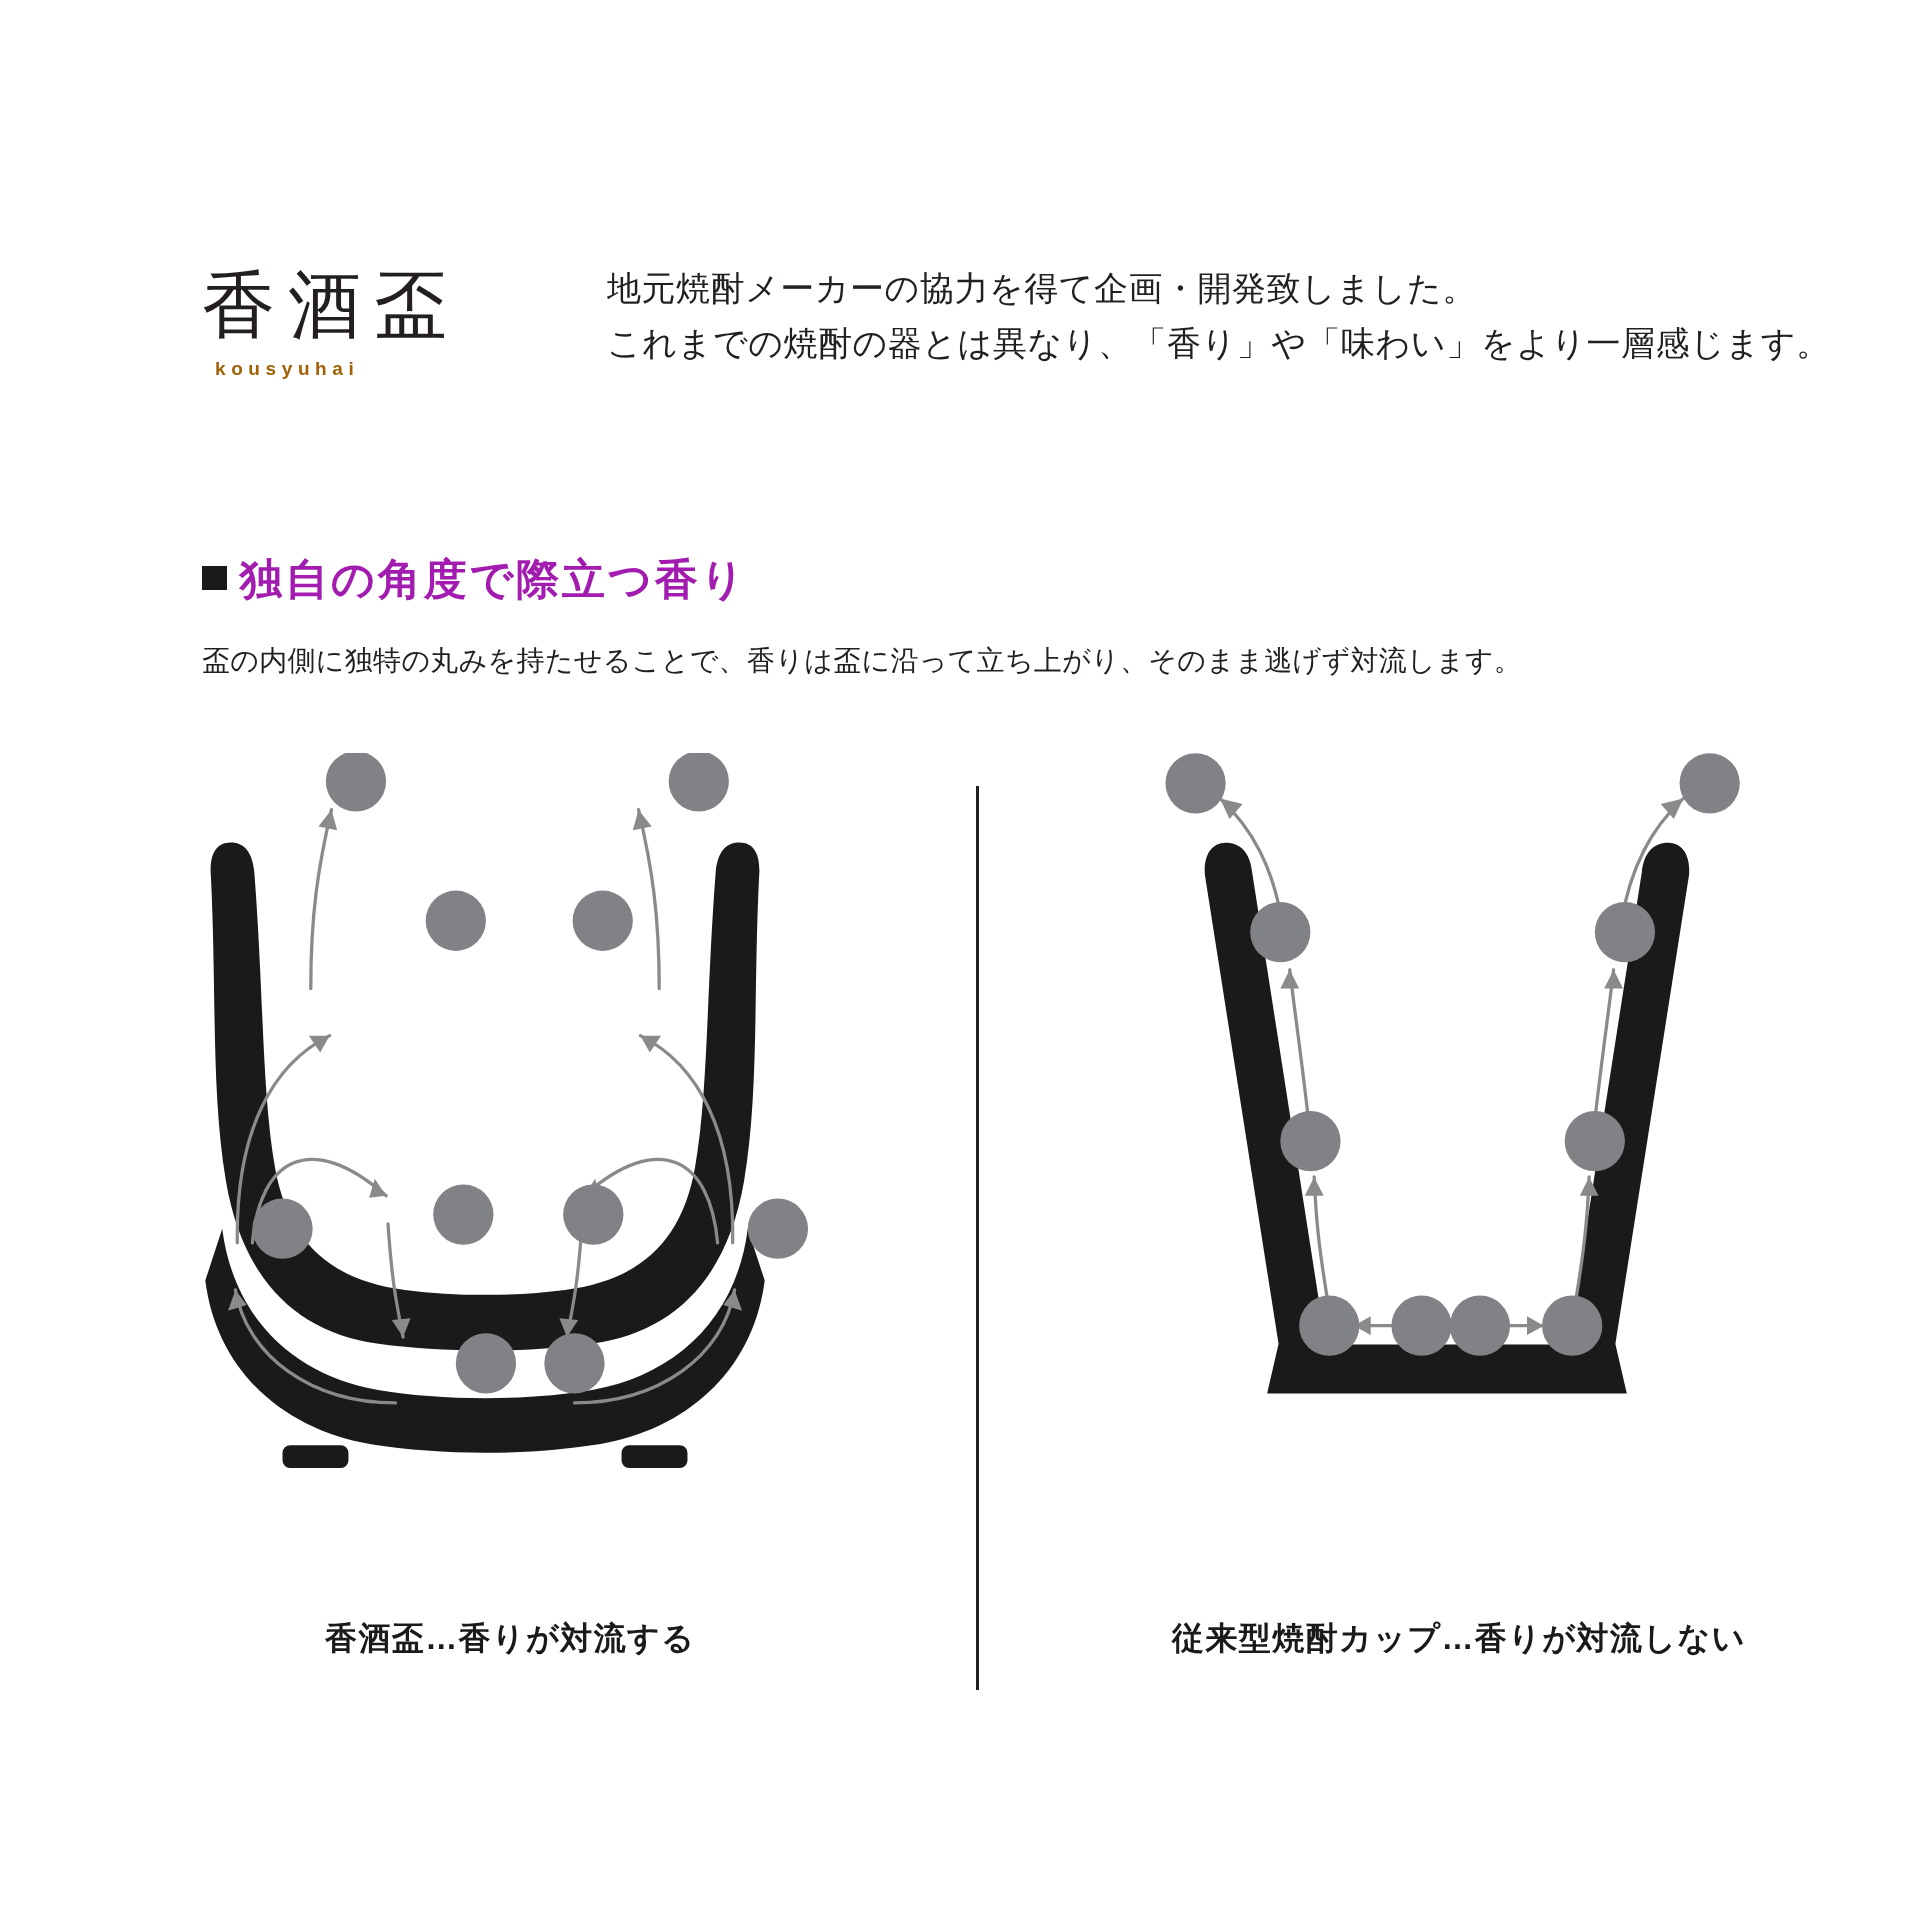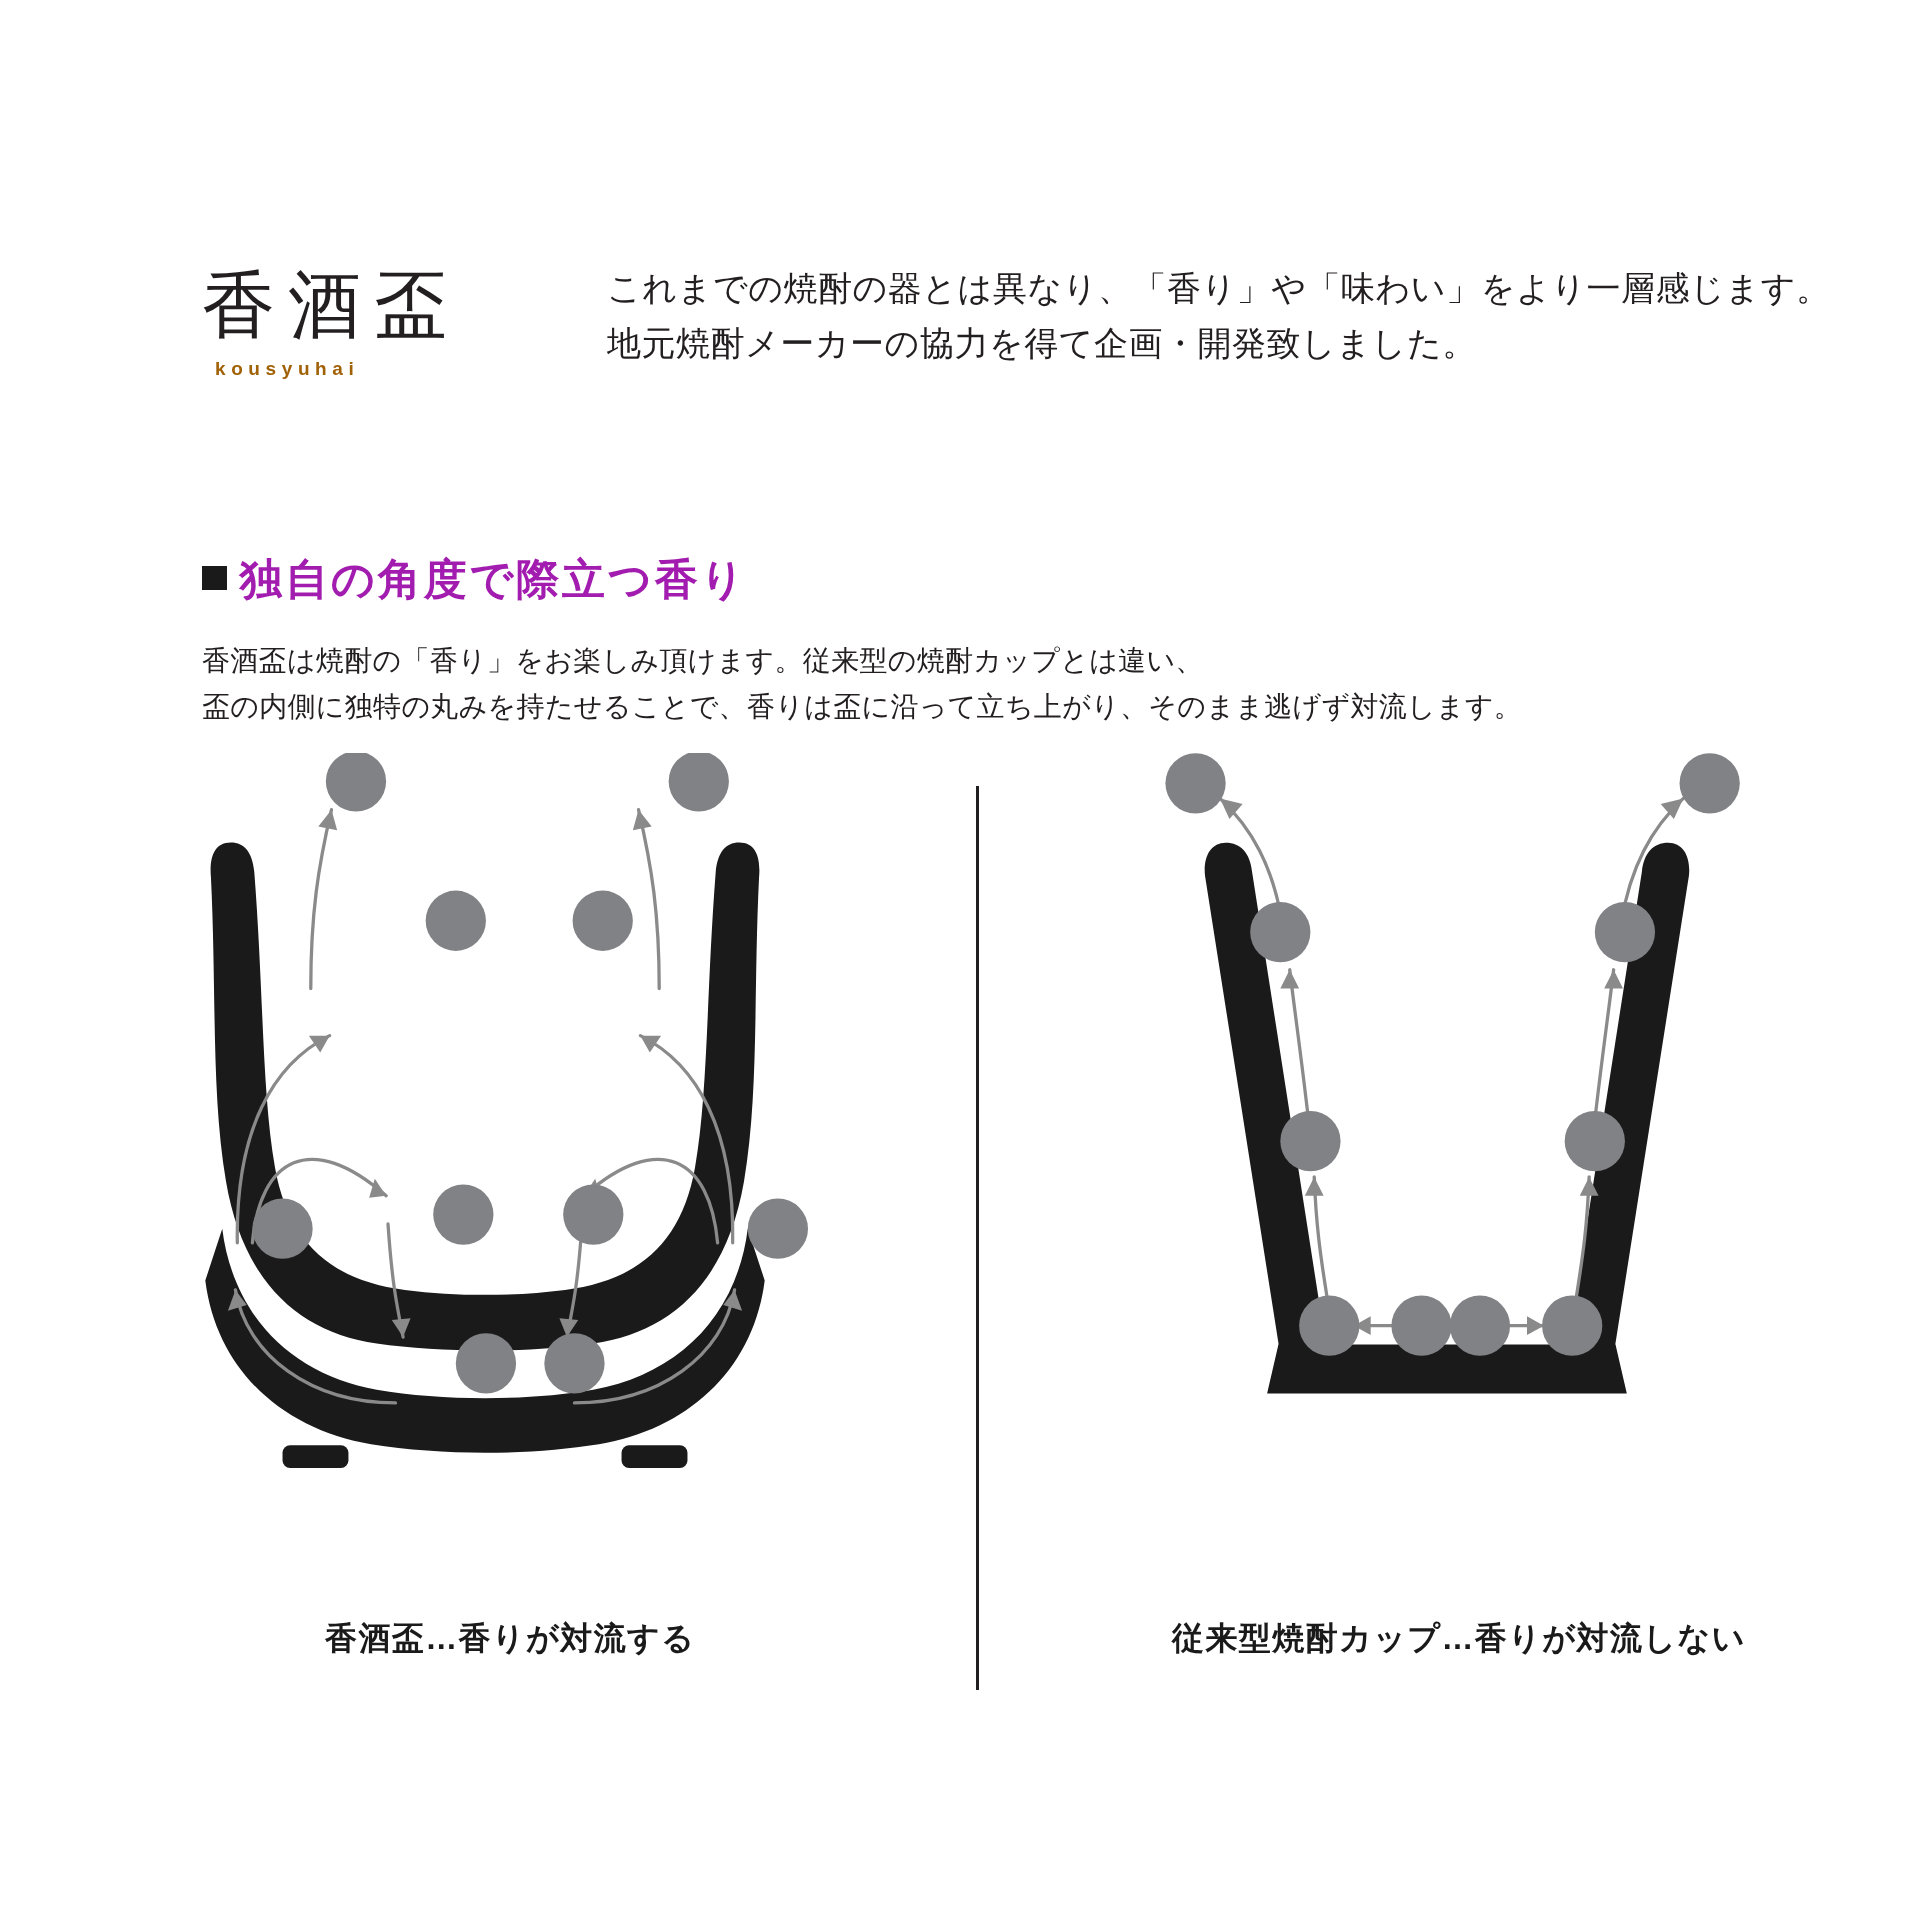--- a/index.html
+++ b/index.html
@@ -140,31 +140,30 @@
 <div class="page">
 
   <div class="header">
 
     <div class="brand">
       <div class="brand-title">香酒盃</div>
       <div class="brand-romaji">kousyuhai</div>
     </div>
 
     <div class="lede">
+      <div class="lede-line">地元焼酎メーカーの協力を得て企画・開発致しました。</div>
       <div class="lede-line">これまでの焼酎の器とは異なり、「香り」や「味わい」をより一層感じます。</div>
-      <div class="lede-line">地元焼酎メーカーの協力を得て企画・開発致しました。</div>
     </div>
   </div>
 
   <div class="section">
     <div class="section-heading">
       <span class="bullet"></span><span>独自の角度で際立つ香り</span>
     </div>
     <div class="section-body">
-      <div class="section-line">香酒盃は焼酎の「香り」をお楽しみ頂けます。従来型の焼酎カップとは違い、</div>
       <div class="section-line">盃の内側に独特の丸みを持たせることで、香りは盃に沿って立ち上がり、そのまま逃げず対流します。</div>
     </div>
   </div>
 
   <div class="divider"></div>
 
   <div class="diagram-wrap">
 
     <svg width="970" height="942" viewBox="0 0 1030 1000" style="position:absolute;left:0;top:0;">
 

